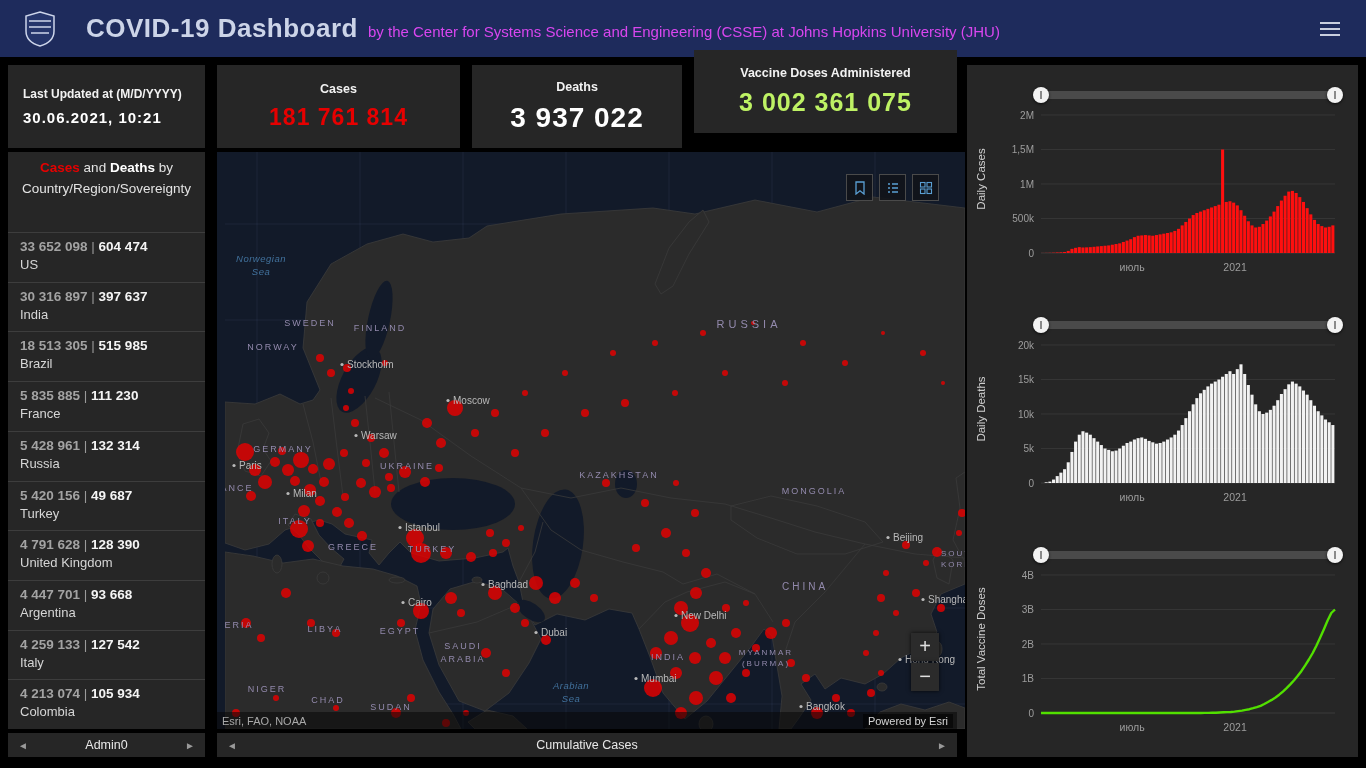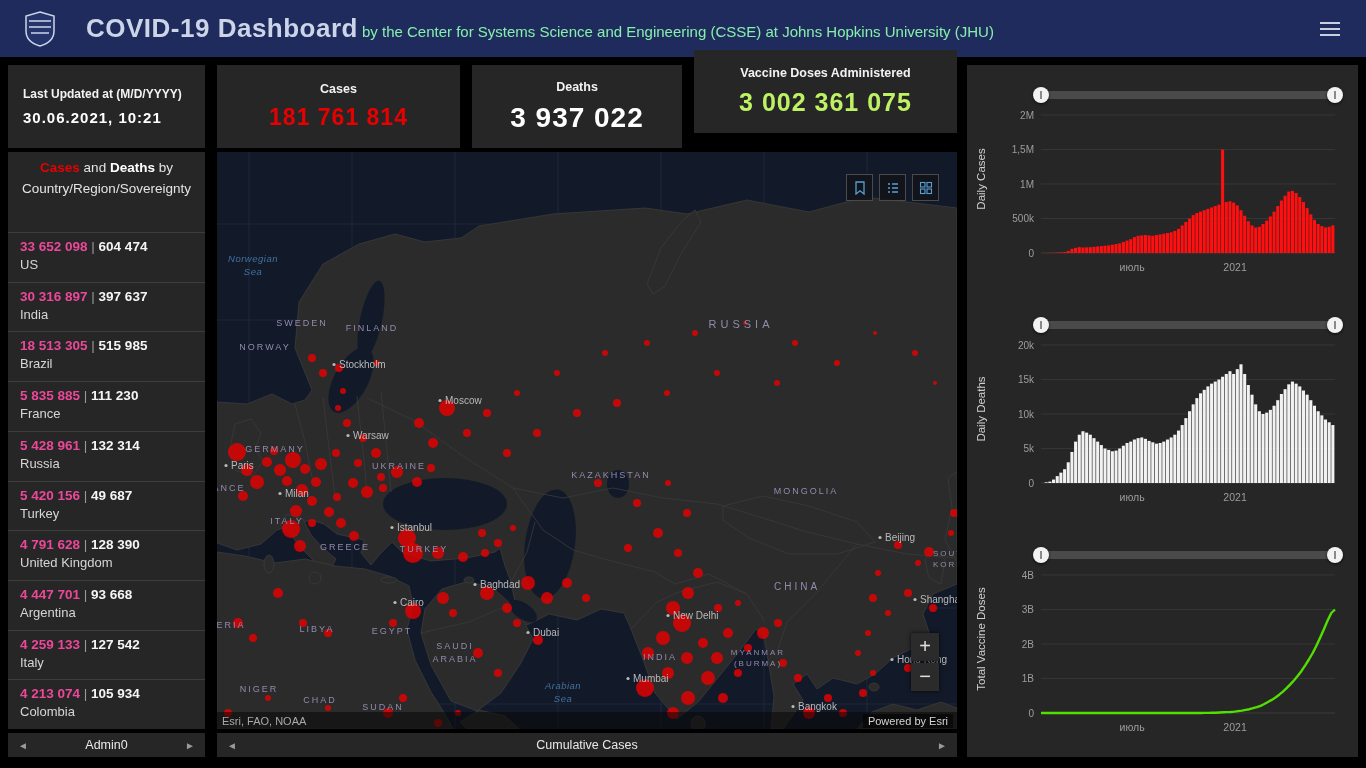--- a/index.html
+++ b/index.html
@@ -4,21 +4,21 @@
 <style>
   * { margin:0; padding:0; box-sizing:border-box; }
   body { background:#000; font-family:"Liberation Sans", sans-serif; }
   .stage { position:relative; width:1366px; height:768px; background:#000; overflow:hidden; }
 
   
   .topbar { position:absolute; left:0; top:0; width:100%; height:57px; background:#1e2b5c; display:flex; align-items:center;gap:14px; }
   .logo { margin-left:24px; width:32px; height:36px; flex:0 0 auto; }
   .title-wrap { display:flex; align-items:baseline; margin-left:16px; white-space:nowrap; }
   .app-title { color:#ccd4e8; font-size:26px; font-weight:bold; letter-spacing:0.5px; }
-  .app-subtitle { color:#86efac; font-size:15px; margin-left:4px; }
+  .app-subtitle { color:#d946ef; font-size:15px; margin-left:10px; }
   .hamburger { position:absolute; right:26px; top:22px; width:20px; height:14px; cursor:pointer; }
   .hamburger span { display:block; width:100%; height:2px; background:#c9cfdf; margin-bottom:4px; }
 
   
   .panel { position:absolute; background:#262626; }
 
   
   .stat { display:flex; flex-direction:column; justify-content:center; align-items:center; }
   .stat-label { color:#f2f2f2; font-size:12.5px; font-weight:bold; margin-bottom:8px; }
   .stat-value { font-weight:bold; letter-spacing:1px; }
@@ -33,34 +33,34 @@
   .stat-vaccines .stat-value { color:#bef264; font-size:25px; }
 
   
   .sidebar { left:8px; top:152px; width:197px; height:577px; }
   .sidebar-title { padding:6px 12px; text-align:center; font-size:13.5px; line-height:1.55; color:#e3e3e3; word-break:break-word; height:80px; }
   .sidebar-title .red { color:#e60000; font-weight:bold; }
   .sidebar-title .bold { color:#ffffff; font-weight:bold; }
   .country-rows { position:absolute; top:80px; left:0; right:0; bottom:0; display:flex; flex-direction:column; }
   .country-row { flex:1; border-top:1px solid #3d3d3d; padding:6px 12px 0; cursor:pointer; overflow:hidden; }
   .country-row .nums { font-size:13.5px; font-weight:bold; }
-  .country-row .cases { color:#ec4899; }
+  .country-row .cases { color:#a3a3a3; }
   .country-row .sep { color:#9a9a9a; font-weight:normal; }
   .country-row .deaths { color:#f5f5f5; }
   .country-row .cname { color:#d6d6d6; font-size:13px; margin-top:3px; }
 
   
   .pager { display:flex; align-items:center; justify-content:space-between; padding:0 10px; color:#bfbfbf; font-size:12px; }
   .sidebar-pager { left:8px; top:733px; width:197px; height:24px; }
   .map-pager { left:217px; top:733px; width:740px; height:24px; }
   .pager .arrow { color:#9a9a9a; font-size:10px; cursor:pointer; }
   .pager .pager-label { color:#e8e8e8; font-size:12.5px; }
 
   
-  .map-wrap { position:absolute; left:217px; top:152px; width:740px; height:577px; background:#121a29; }
+  .map-wrap { position:absolute; left:217px; top:152px; width:740px; height:577px; background:#121a29;padding-left:8px; }
   .map-wrap svg { display:block; }
   .map-tools { position:absolute; top:22px; right:18px; display:flex; gap:6px; }
   .map-btn { width:27px; height:27px; background:rgba(18,20,26,0.9); border:1px solid #4a4a4a; display:flex; align-items:center; justify-content:center; cursor:pointer; }
   .zoom { position:absolute; right:18px; bottom:38px; display:flex; flex-direction:column; gap:2px; }
   .zoom-btn { width:28px; height:28px; background:#2b2b2b; color:#e0e0e0; font-size:20px; text-align:center; line-height:26px; cursor:pointer; box-shadow:0 0 4px rgba(0,0,0,0.8); }
   .map-attr-bar { position:absolute; left:0; right:0; bottom:0; height:17px; background:rgba(8,8,8,0.55); }
   .attr-left { position:absolute; left:5px; bottom:2px; font-size:11px; color:#a9a9a9; }
   .attr-right { position:absolute; right:4px; bottom:1px; font-size:11px; color:#d6d6d6; background:rgba(0,0,0,0.55); padding:1px 5px; }
 
   

